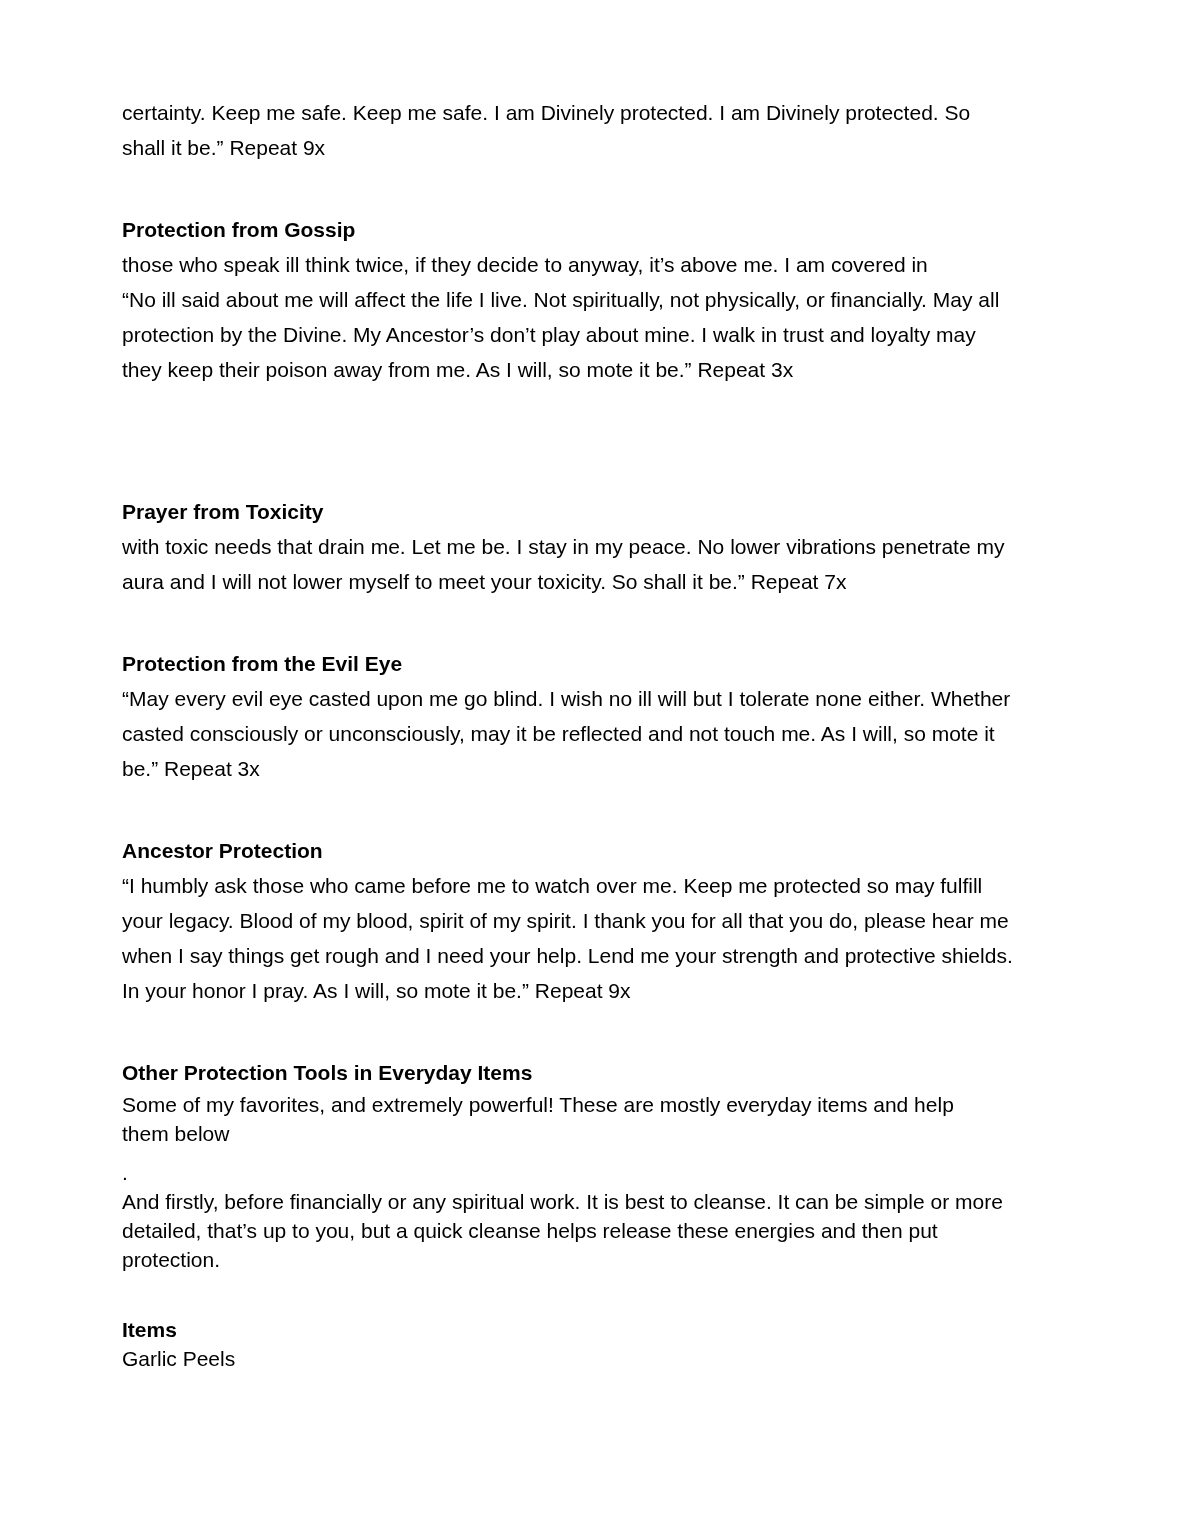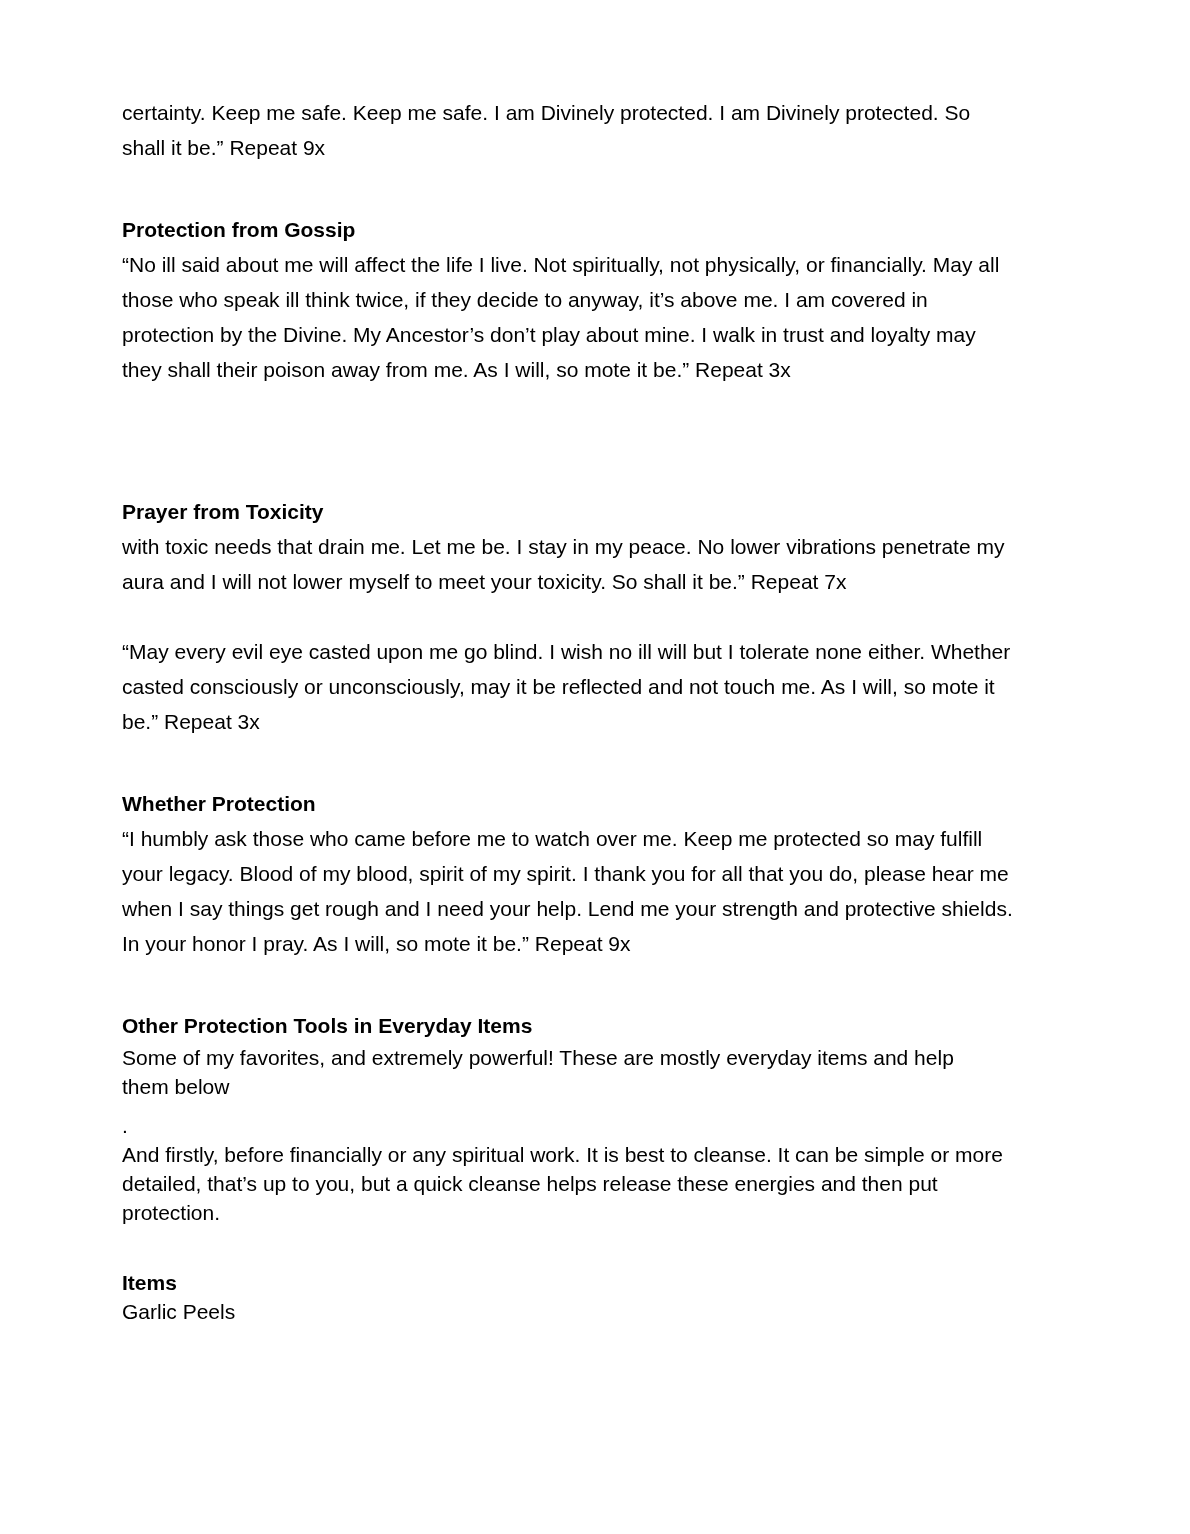--- a/index.html
+++ b/index.html
@@ -37,39 +37,40 @@
 <body>
 
 <div class="page">
     <div class="block paragraph wide">
       <div class="line">certainty. Keep me safe. Keep me safe. I am Divinely protected. I am Divinely protected. So</div>
       <div class="line">shall it be.” Repeat 9x</div>
     </div>
     <div class="spacer wide-line"></div>
     <div class="block heading wide">Protection from Gossip</div>
     <div class="block paragraph wide">
+      <div class="line">those who speak ill think twice, if they decide to anyway, it’s above me. I am covered in</div>
       <div class="line">“No ill said about me will affect the life I live. Not spiritually, not physically, or financially. May all</div>
-      <div class="line">those who speak ill think twice, if they decide to anyway, it’s above me. I am covered in</div>
       <div class="line">protection by the Divine. My Ancestor’s don’t play about mine. I walk in trust and loyalty may</div>
-      <div class="line">they shall their poison away from me. As I will, so mote it be.” Repeat 3x</div>
+      <div class="line">they keep their poison away from me. As I will, so mote it be.” Repeat 3x</div>
     </div>
     <div class="spacer big"></div>
     <div class="block heading wide">Prayer from Toxicity</div>
     <div class="block paragraph wide">
       <div class="line">with toxic needs that drain me. Let me be. I stay in my peace. No lower vibrations penetrate my</div>
       <div class="line">aura and I will not lower myself to meet your toxicity. So shall it be.” Repeat 7x</div>
     </div>
     <div class="spacer wide-line"></div>
+    <div class="block heading wide">Protection from the Evil Eye</div>
     <div class="block paragraph wide">
       <div class="line">“May every evil eye casted upon me go blind. I wish no ill will but I tolerate none either. Whether</div>
       <div class="line">casted consciously or unconsciously, may it be reflected and not touch me. As I will, so mote it</div>
       <div class="line">be.” Repeat 3x</div>
     </div>
     <div class="spacer wide-line"></div>
-    <div class="block heading wide">Whether Protection</div>
+    <div class="block heading wide">Ancestor Protection</div>
     <div class="block paragraph wide">
       <div class="line">“I humbly ask those who came before me to watch over me. Keep me protected so may fulfill</div>
       <div class="line">your legacy. Blood of my blood, spirit of my spirit. I thank you for all that you do, please hear me</div>
       <div class="line">when I say things get rough and I need your help. Lend me your strength and protective shields.</div>
       <div class="line">In your honor I pray. As I will, so mote it be.” Repeat 9x</div>
     </div>
     <div class="spacer wide-line"></div>
     <div class="block heading wide">Other Protection Tools in Everyday Items</div>
     <div class="block paragraph narrow">
       <div class="line">Some of my favorites, and extremely powerful! These are mostly everyday items and help</div>

